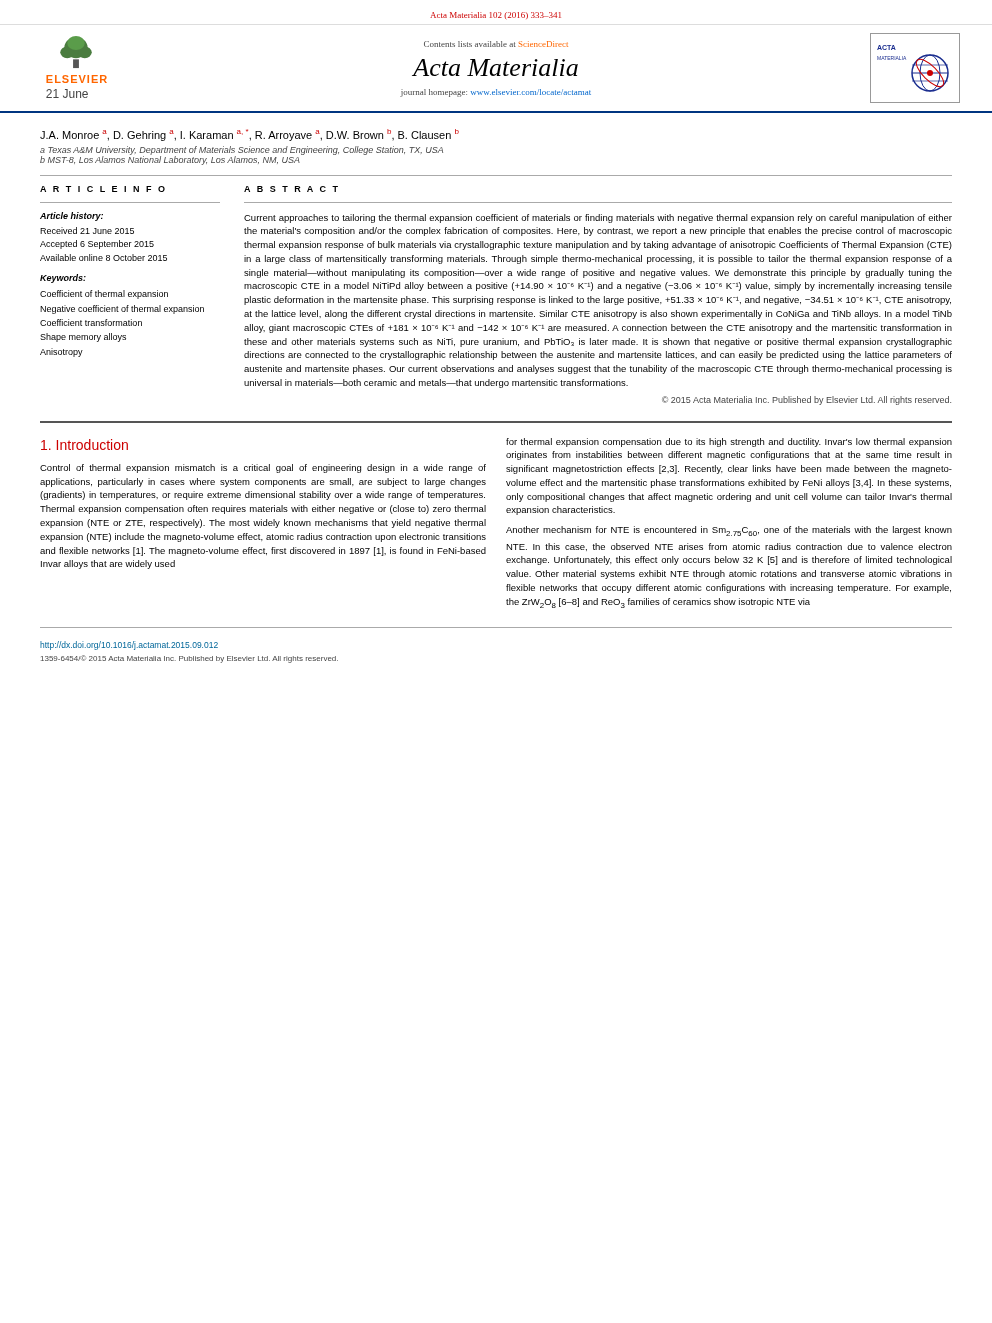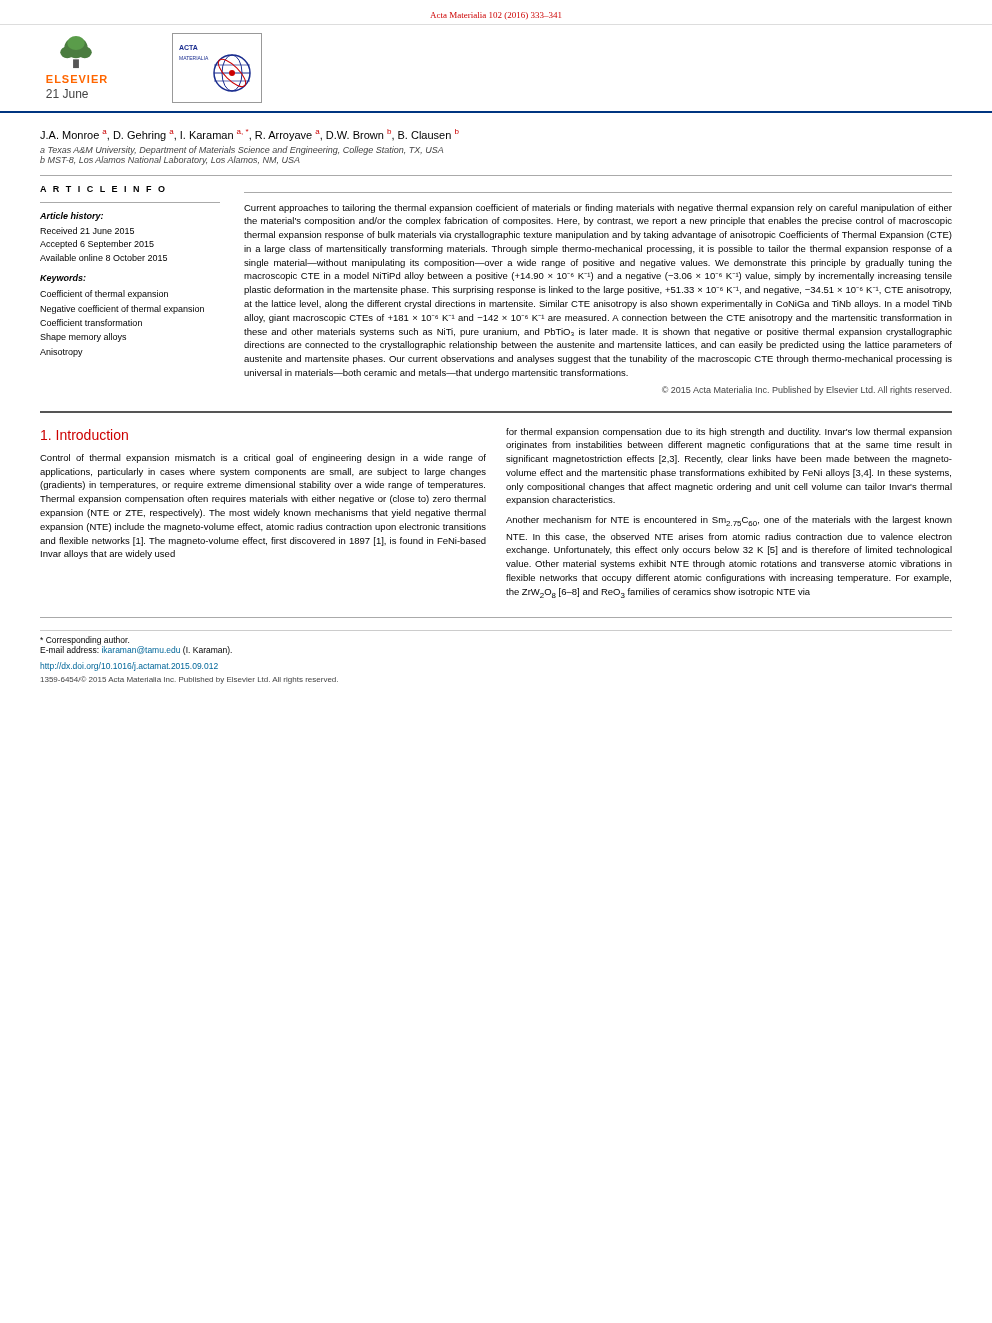--- a/index.html
+++ b/index.html
@@ -329,20 +329,31 @@
         <ellipse cx="50" cy="20" rx="20" ry="18" fill="#4a7c3f"></ellipse>
         <ellipse cx="35" cy="28" rx="12" ry="10" fill="#4a7c3f"></ellipse>
         <ellipse cx="65" cy="28" rx="12" ry="10" fill="#4a7c3f"></ellipse>
         <ellipse cx="50" cy="12" rx="15" ry="12" fill="#5a9c4a"></ellipse>
       </svg>
       <span class="elsevier-text">ELSEVIER</span>
       <span class="june-text">21 June</span>
     </div>
   </div>
 
+  <div class="header-center">
+    <div class="contents-text">
+      <span>Contents lists available at</span>
+      <span class="sciencedirect-link">ScienceDirect</span>
+    </div>
+    <div class="journal-title-main">Acta Materialia</div>
+    <div class="journal-homepage">
+      <span>journal homepage:</span>
+      <a>www.elsevier.com/locate/actamat</a>
+    </div>
+  </div>
 
   <div class="header-right">
     <div class="acta-logo-box">
       <svg class="acta-svg-logo" viewBox="0 0 80 60" xmlns="http://www.w3.org/2000/svg">
         <text x="2" y="12" font-family="Arial" font-size="7" font-weight="bold" fill="#1a2d8f">ACTA</text>
         <text x="2" y="22" font-family="Arial" font-size="5" fill="#1a2d8f">MATERIALIA</text>
 
         <circle cx="55" cy="35" r="18" fill="none" stroke="#1a2d8f" stroke-width="1.5"></circle>
         <ellipse cx="55" cy="35" rx="10" ry="18" fill="none" stroke="#1a2d8f" stroke-width="1"></ellipse>
         <line x1="37" y1="35" x2="73" y2="35" stroke="#1a2d8f" stroke-width="1"></line>
@@ -388,20 +399,21 @@
       <div>
         <div class="keyword-item">Coefficient of thermal expansion</div>
         <div class="keyword-item">Negative coefficient of thermal expansion</div>
         <div class="keyword-item">Coefficient transformation</div>
         <div class="keyword-item">Shape memory alloys</div>
         <div class="keyword-item">Anisotropy</div>
       </div>
     </div>
 
     <div class="col-right">
+      <div class="section-heading">A B S T R A C T</div>
       <hr class="section-divider">
       <div class="abstract-text">
         <p>Current approaches to tailoring the thermal expansion coefficient of materials or finding materials with negative thermal expansion rely on careful manipulation of either the material's composition and/or the complex fabrication of composites. Here, by contrast, we report a new principle that enables the precise control of macroscopic thermal expansion response of bulk materials via crystallographic texture manipulation and by taking advantage of anisotropic Coefficients of Thermal Expansion (CTE) in a large class of martensitically transforming materials. Through simple thermo-mechanical processing, it is possible to tailor the thermal expansion response of a single material—without manipulating its composition—over a wide range of positive and negative values. We demonstrate this principle by gradually tuning the macroscopic CTE in a model NiTiPd alloy between a positive (+14.90 × 10⁻⁶ K⁻¹) and a negative (−3.06 × 10⁻⁶ K⁻¹) value, simply by incrementally increasing tensile plastic deformation in the martensite phase. This surprising response is linked to the large positive, +51.33 × 10⁻⁶ K⁻¹, and negative, −34.51 × 10⁻⁶ K⁻¹, CTE anisotropy, at the lattice level, along the different crystal directions in martensite. Similar CTE anisotropy is also shown experimentally in CoNiGa and TiNb alloys. In a model TiNb alloy, giant macroscopic CTEs of +181 × 10⁻⁶ K⁻¹ and −142 × 10⁻⁶ K⁻¹ are measured. A connection between the CTE anisotropy and the martensitic transformation in these and other materials systems such as NiTi, pure uranium, and PbTiO₃ is later made. It is shown that negative or positive thermal expansion crystallographic directions are connected to the crystallographic relationship between the austenite and martensite lattices, and can easily be predicted using the lattice parameters of austenite and martensite phases. Our current observations and analyses suggest that the tunability of the macroscopic CTE through thermo-mechanical processing is universal in materials—both ceramic and metals—that undergo martensitic transformations.</p>
         <p class="copyright-text">© 2015 Acta Materialia Inc. Published by Elsevier Ltd. All rights reserved.</p>
       </div>
     </div>
 
   </div>
 
   <hr class="section-divider-thick">
@@ -425,24 +437,17 @@
         </p>
         <p>
           Another mechanism for NTE is encountered in Sm<sub>2.75</sub>C<sub>60</sub>, one of the materials with the largest known NTE. In this case, the observed NTE arises from atomic radius contraction due to valence electron exchange. Unfortunately, this effect only occurs below 32 K [5] and is therefore of limited technological value. Other material systems exhibit NTE through atomic rotations and transverse atomic vibrations in flexible networks that occupy different atomic configurations with increasing temperature. For example, the ZrW<sub>2</sub>O<sub>8</sub> [6–8] and ReO<sub>3</sub> families of ceramics show isotropic NTE via
         </p>
       </div>
 
     </div>
   </div>
 
   <div class="footer-section">
-    <div class="corresponding-note">
-      <span>* Corresponding author.</span>
-      <br>
-      <span>E-mail address:</span>
-      <a style="color:#006699; font-size:8.5px;">ikaraman@tamu.edu</a>
-      <span>(I. Karaman).</span>
-    </div>
     <a class="doi-link">http://dx.doi.org/10.1016/j.actamat.2015.09.012</a>
     <div class="license-text">1359-6454/© 2015 Acta Materialia Inc. Published by Elsevier Ltd. All rights reserved.</div>
   </div>
 
 </div>
 
 </body></html>

